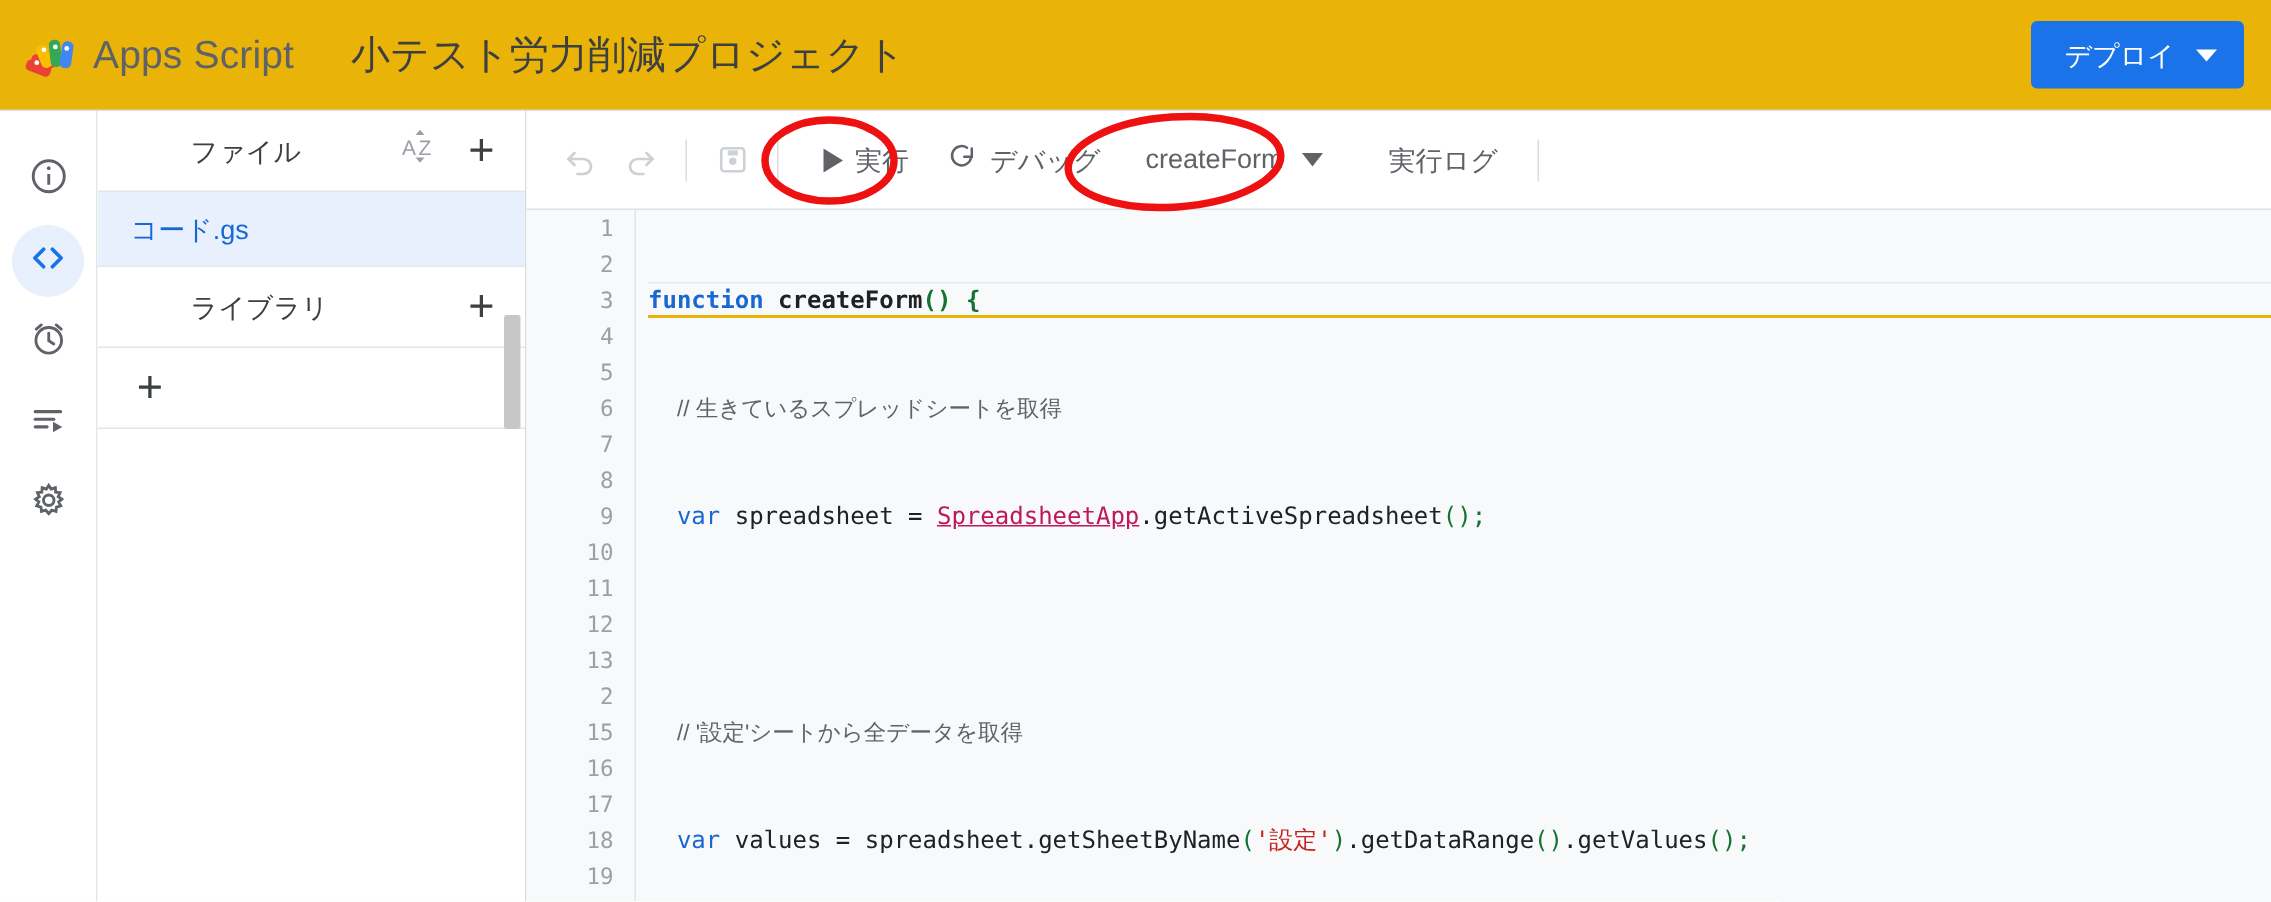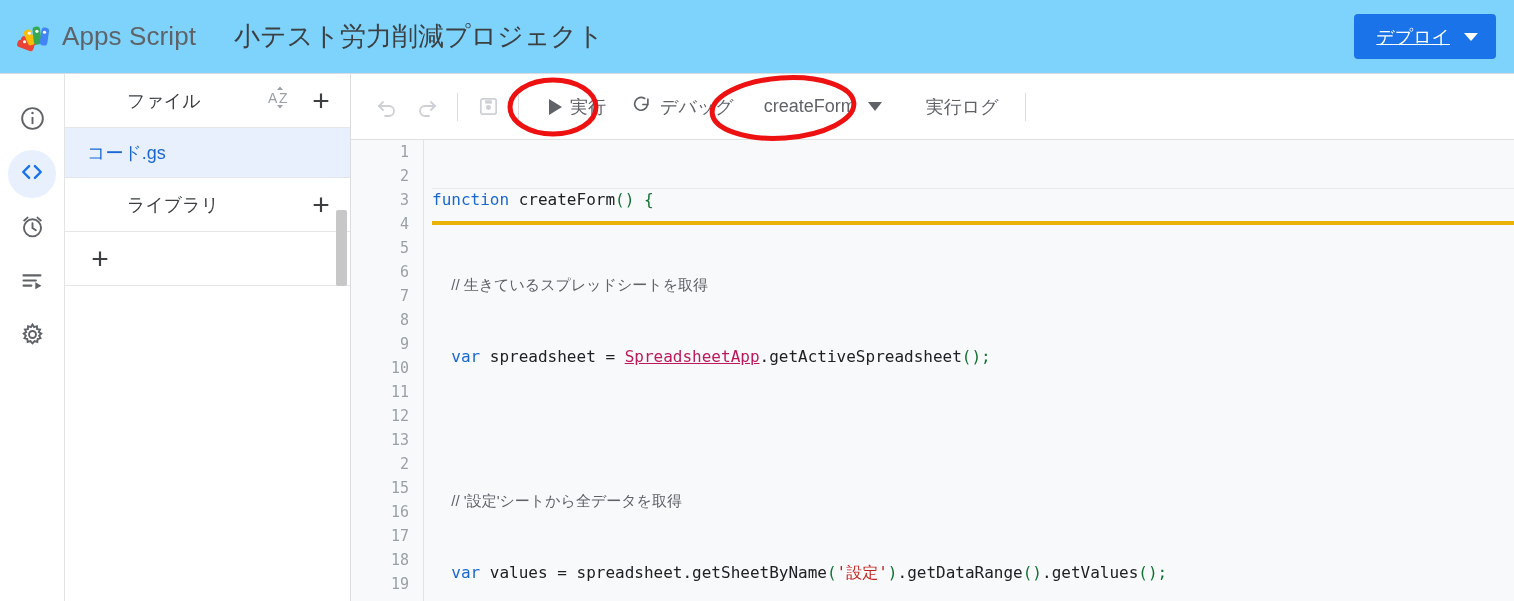--- a/index.html
+++ b/index.html
@@ -8,21 +8,21 @@
     width: 1514px; height: 601px;
     overflow: hidden;
     background: #ffffff;
     font-family: "Liberation Sans", "DejaVu Sans", sans-serif;
   }
   .app { position: relative; width: 1514px; height: 601px; }
 
   
   .header {
     position: absolute; left: 0; top: 0; width: 1514px; height: 74px;
-    background: #7dd3fc;
+    background: #eab308;
     border-bottom: 1px solid #dadce0;
     display: flex; align-items: center;
   }
   .logo-wrap {
     margin-left: 14px; width: 42px; height: 42px;
     display: flex; align-items: center; justify-content: center;
   }
   .brand {
     margin-left: 6px;
     font-size: 26px; color: #5f6368; letter-spacing: 0.1px;
@@ -34,21 +34,21 @@
     white-space: nowrap;
   }
   .header-spacer { flex: 1 1 auto; }
   .deploy-btn {
     margin-right: 18px;
     background: #1a73e8; color: #ffffff;
     border: none; border-radius: 4px;
     height: 45px; padding: 0 18px 0 22px;
     font-size: 18px; font-family: inherit;
     display: flex; align-items: center; gap: 14px;
-    cursor: pointer; white-space: nowrap; text-decoration: underline;
+    cursor: pointer; white-space: nowrap;
   }
   .deploy-caret {
     width: 0; height: 0;
     border-left: 7px solid transparent;
     border-right: 7px solid transparent;
     border-top: 8px solid #ffffff;
   }
 
   
   .rail {
@@ -152,23 +152,24 @@
   .code-area {
     position: absolute; left: 73px; top: 0; right: 0; height: 461px;
     font-family: "DejaVu Sans Mono", "Liberation Mono", monospace;
     font-size: 16px; line-height: 24px;
     color: #202124; white-space: pre;
     padding-left: 8px;
   }
   .code-line { height: 24px; line-height: 24px; }
   .code-line.cur {
     border-top: 1px solid #e8eaed;
-    border-bottom: 4px solid #eab308;
-    height: 37px; line-height: 22px;
+    border-bottom: 2px solid #eab308;
+    height: 24px; line-height: 22px;
     background: #f8f9fa;
+    font-weight: bold;
   }
   .t-kw   { color: #1967d2; }
   .t-cls  { color: #be185d; text-decoration: underline; }
   .t-str  { color: #c5221f; }
   .t-com  { color: #5f6368; font-family: "Liberation Sans","DejaVu Sans",sans-serif; font-size: 15px; }
   .t-pun  { color: #137333; }
   .t-id   { color: #202124; }
 
   
   .annot { position: absolute; pointer-events: none; }

